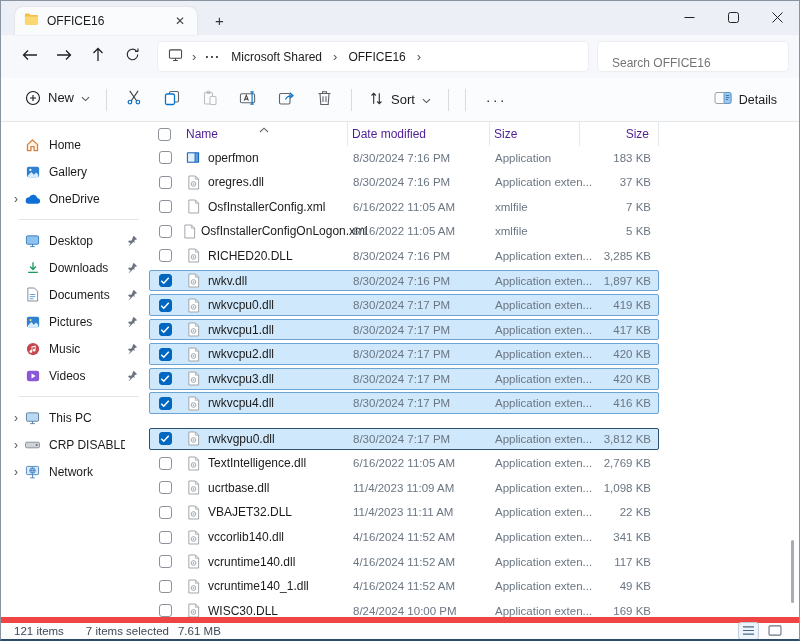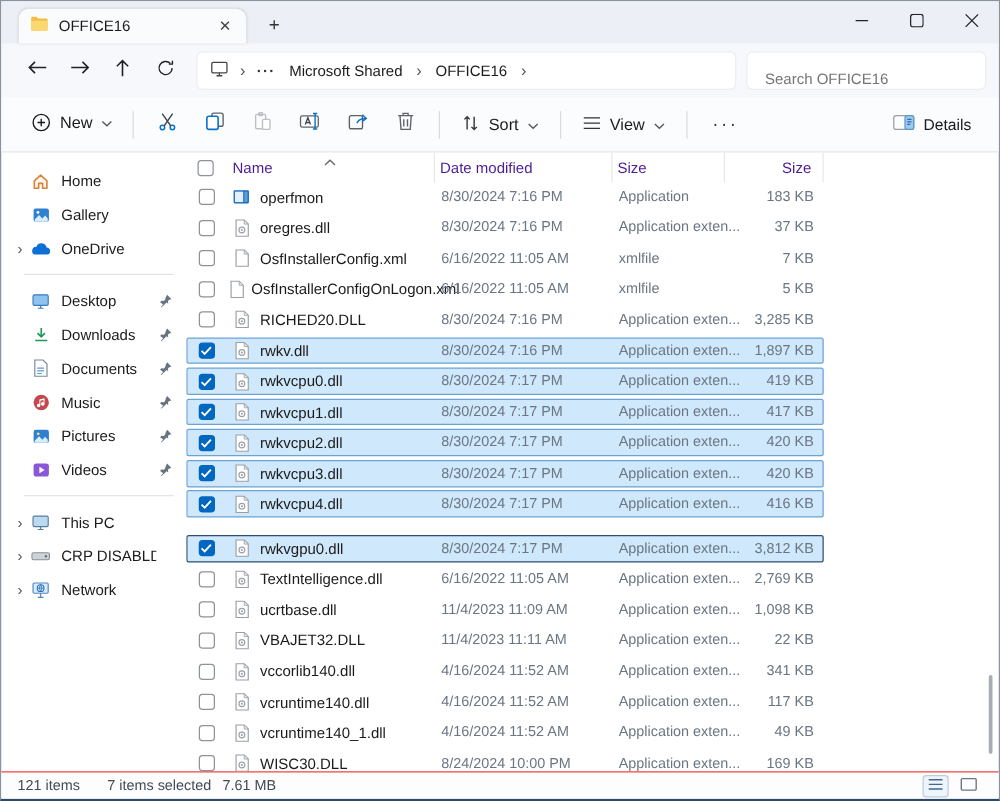--- a/index.html
+++ b/index.html
@@ -66,21 +66,21 @@
   .checkbox{width:13px;height:13px;border:1px solid #8d939a;border-radius:3px;background:#fff;display:flex;align-items:center;justify-content:center;}
   .checkbox.checked{background:#0067c0;border-color:#0067c0;}
   .ficon{width:20px;display:flex;justify-content:center;margin-left:3px;}
   .fname{font-size:12px;color:#1b1b1b;margin-left:5px;white-space:nowrap;}
   .fdate,.ftype{font-size:11.5px;color:#6b7683;padding-left:4px;white-space:nowrap;}
   .fsize{font-size:11.5px;color:#6b7683;}
 
   .scroll-thumb{position:absolute;right:5px;top:418px;width:3px;height:63px;background:#a8adb3;border-radius:2px;}
 
   
-  .statusbar{height:22px;border-top:1px solid #ef4444;background:#fdfdfe;display:flex;align-items:center;font-size:11.5px;color:#3f4a56;padding-left:13px;}
+  .statusbar{height:22px;border-top:6px solid #ef4444;background:#fdfdfe;display:flex;align-items:center;font-size:11.5px;color:#3f4a56;padding-left:13px;}
   .sb-count{margin-right:22px;}
   .sb-sel{margin-right:9px;}
   .status-right{margin-left:auto;display:flex;align-items:center;gap:5px;margin-right:14px;}
   .view-toggle{width:21px;height:18px;display:flex;align-items:center;justify-content:center;border-radius:3px;}
   .view-toggle.active{border:1px solid #bfcbd8;background:#eef4fb;}
 </style>
 </head>
 <body>
 
 <div class="window">
@@ -210,29 +210,20 @@
       <span><svg width="15" height="15" viewBox="0 0 16 16" fill="none" stroke="#333" stroke-width="1.2">
             <path d="M5 13.5v-11M2.7 4.8L5 2.5l2.3 2.3"></path>
             <path d="M11 2.5v11M8.7 11.2l2.3 2.3 2.3-2.3"></path>
           </svg></span>
       <span>Sort</span>
       <span><svg width="9" height="6" viewBox="0 0 10 6" fill="none" stroke="#555" stroke-width="1.2">
             <path d="M1 1l4 3.8L9 1"></path>
           </svg></span>
     </div>
     <div class="tb-divider"></div>
-    <div class="tb-drop">
-      <span><svg width="15" height="13" viewBox="0 0 16 14" stroke="#333" stroke-width="1.2">
-            <path d="M1 2.5h14M1 7h14M1 11.5h14"></path>
-          </svg></span>
-      <span>View</span>
-      <span><svg width="9" height="6" viewBox="0 0 10 6" fill="none" stroke="#555" stroke-width="1.2">
-            <path d="M1 1l4 3.8L9 1"></path>
-          </svg></span>
-    </div>
     <div class="tb-divider"></div>
     <span class="tb-more">···</span>
     <div class="tb-details">
       <span><svg width="18" height="14" viewBox="0 0 18 14" fill="none">
             <rect x="1" y="1.5" width="16" height="11" rx="2" stroke="#9aa0a6"></rect>
             <rect x="10" y="1.5" width="7" height="11" rx="1.8" fill="#9ec9ef" stroke="#5f98c9"></rect>
             <path d="M11.8 4.5h3.4M11.8 6.5h3.4M11.8 8.5h2.4" stroke="#2c6ca8" stroke-width=".9"></path>
           </svg></span>
       <span>Details</span>
     </div>
@@ -315,41 +306,41 @@
           <span class="sb-pin">
             <svg width="11" height="11" viewBox="0 0 12 12">
               <path d="M7.3.9l3.8 3.8-2 .5-1.1 1.1.3 2.4-1.5-1L4.4 10 2.2 12l-.4-.4L3.9 9.4l-2.7-2 1-1.4 2.3.3L5.6 5 6.1 3z" fill="#6b7280"></path>
             </svg>
           </span>
         </div>
         <div class="sb-item">
           <span class="sb-chev"></span>
           <span class="sb-icon">
             <svg width="14" height="14" viewBox="0 0 16 16">
-              <circle cx="8" cy="8" r="7" fill="#c5484f"></circle>
-              <path d="M11 4.2v5.1a1.6 1.6 0 1 1-.9-1.4V5.6L7.2 6.3v4.5a1.6 1.6 0 1 1-.9-1.4V5.2L11 4z" fill="#fff"></path>
-            </svg>
-          </span>
-          <span class="sb-label">Music</span>
+              <rect x="1" y="2" width="14" height="12" rx="2" fill="#2f80d0"></rect>
+              <path d="M2 12.2l4-4.2 3 3.1 2.5-2.6 2.5 2.6v1.4c0 .8-.7 1.5-1.5 1.5h-9c-.8 0-1.5-.7-1.5-1.5z" fill="#d9ecfb"></path>
+              <circle cx="5.2" cy="5.8" r="1.3" fill="#ffd86b"></circle>
+            </svg>
+          </span>
+          <span class="sb-label">Pictures</span>
           <span class="sb-pin">
             <svg width="11" height="11" viewBox="0 0 12 12">
               <path d="M7.3.9l3.8 3.8-2 .5-1.1 1.1.3 2.4-1.5-1L4.4 10 2.2 12l-.4-.4L3.9 9.4l-2.7-2 1-1.4 2.3.3L5.6 5 6.1 3z" fill="#6b7280"></path>
             </svg>
           </span>
         </div>
         <div class="sb-item">
           <span class="sb-chev"></span>
           <span class="sb-icon">
             <svg width="14" height="14" viewBox="0 0 16 16">
-              <rect x="1" y="2" width="14" height="12" rx="2" fill="#2f80d0"></rect>
-              <path d="M2 12.2l4-4.2 3 3.1 2.5-2.6 2.5 2.6v1.4c0 .8-.7 1.5-1.5 1.5h-9c-.8 0-1.5-.7-1.5-1.5z" fill="#d9ecfb"></path>
-              <circle cx="5.2" cy="5.8" r="1.3" fill="#ffd86b"></circle>
-            </svg>
-          </span>
-          <span class="sb-label">Pictures</span>
+              <circle cx="8" cy="8" r="7" fill="#c5484f"></circle>
+              <path d="M11 4.2v5.1a1.6 1.6 0 1 1-.9-1.4V5.6L7.2 6.3v4.5a1.6 1.6 0 1 1-.9-1.4V5.2L11 4z" fill="#fff"></path>
+            </svg>
+          </span>
+          <span class="sb-label">Music</span>
           <span class="sb-pin">
             <svg width="11" height="11" viewBox="0 0 12 12">
               <path d="M7.3.9l3.8 3.8-2 .5-1.1 1.1.3 2.4-1.5-1L4.4 10 2.2 12l-.4-.4L3.9 9.4l-2.7-2 1-1.4 2.3.3L5.6 5 6.1 3z" fill="#6b7280"></path>
             </svg>
           </span>
         </div>
         <div class="sb-item">
           <span class="sb-chev"></span>
           <span class="sb-icon">
             <svg width="14" height="14" viewBox="0 0 16 16">

